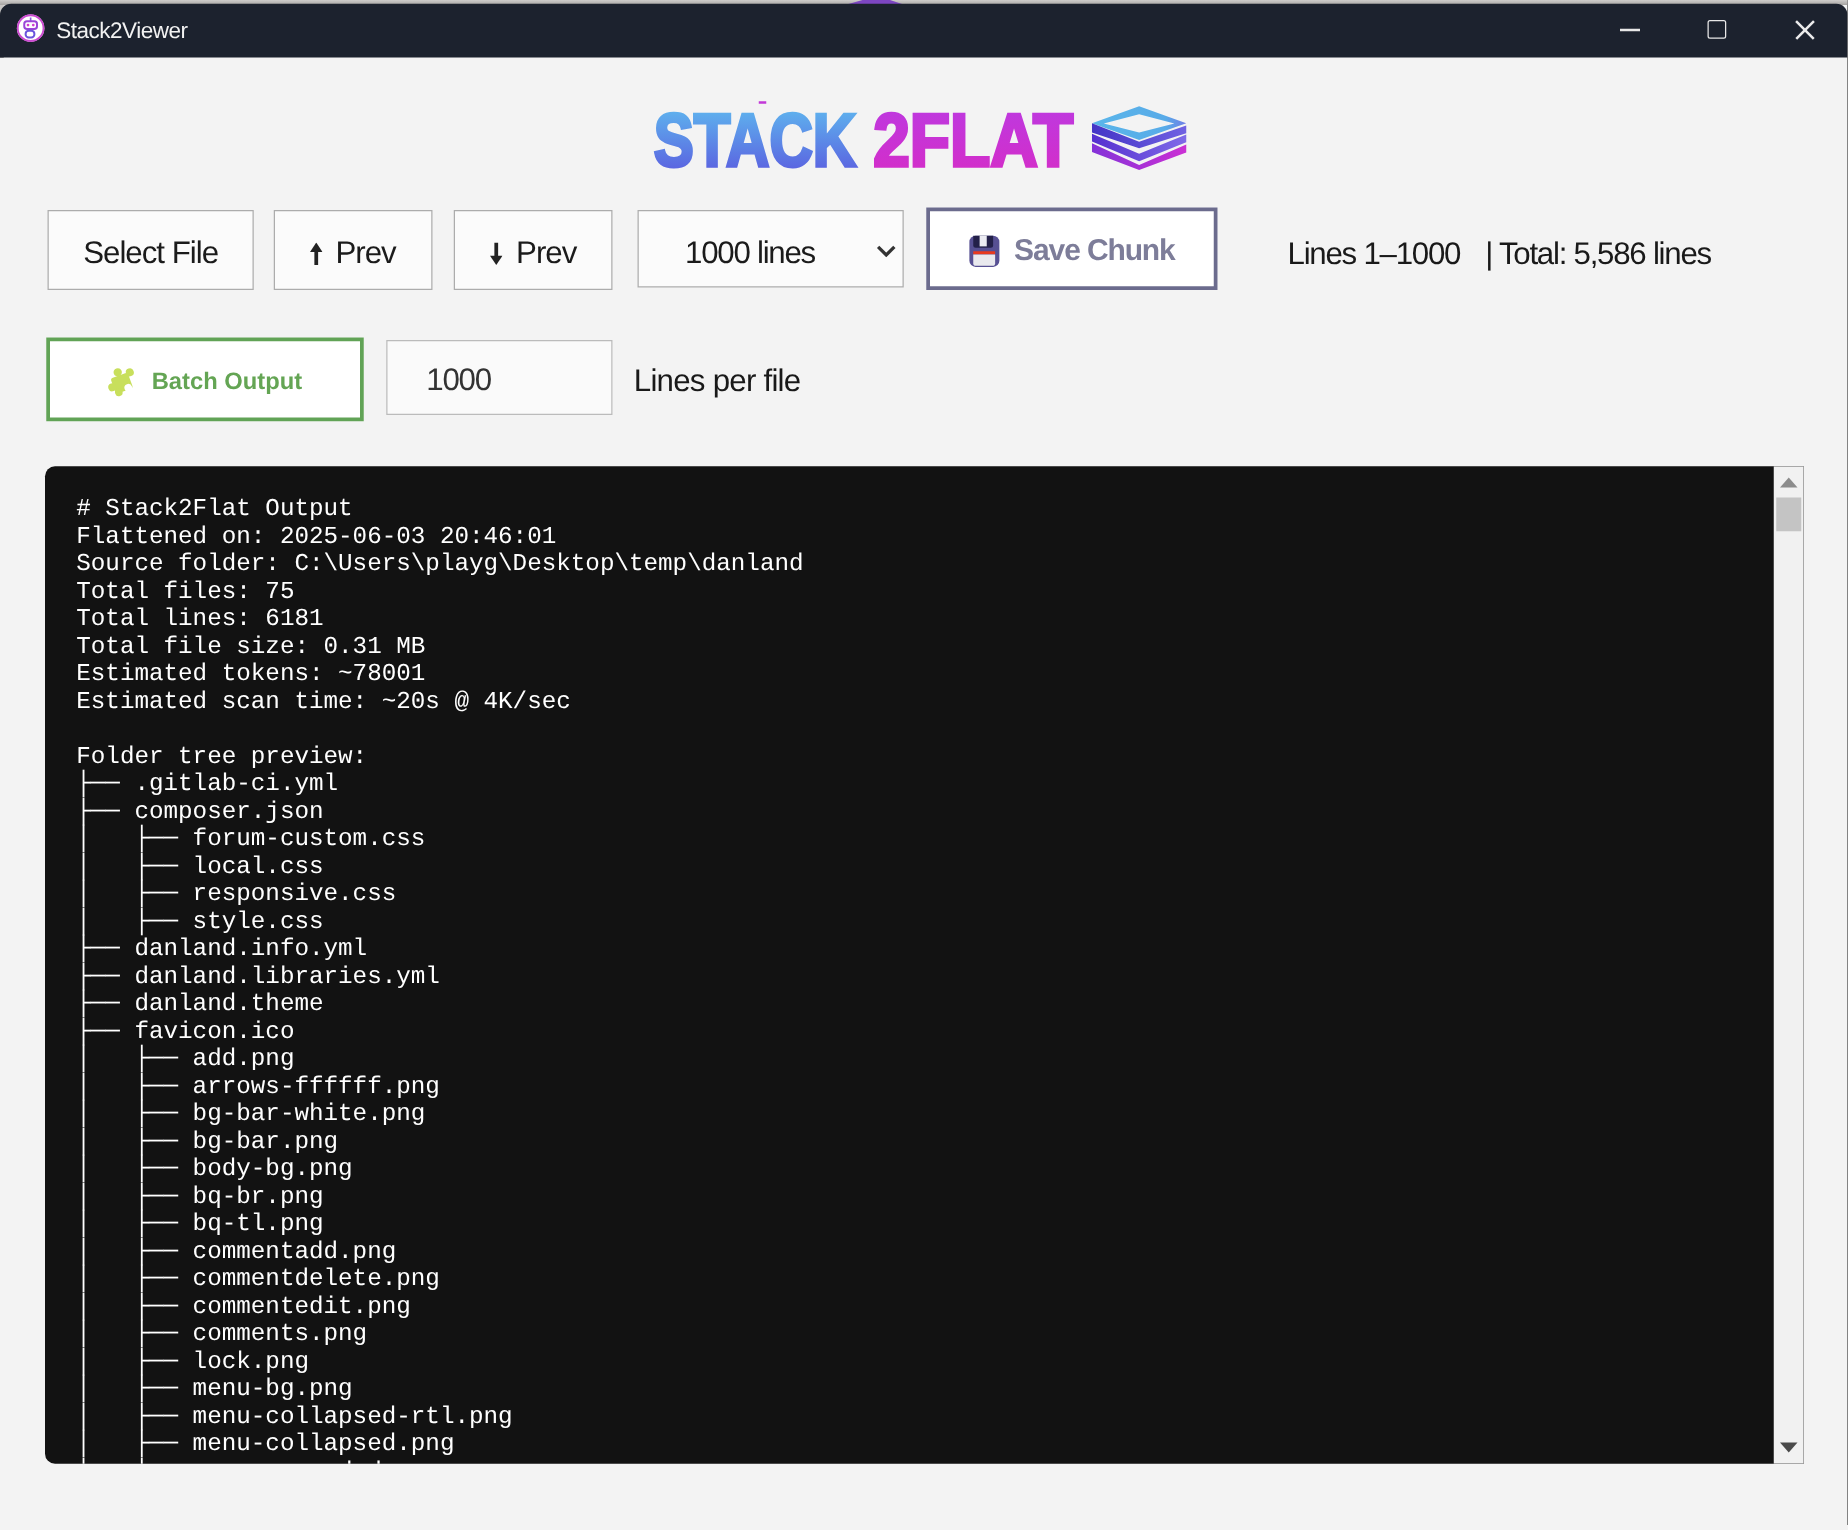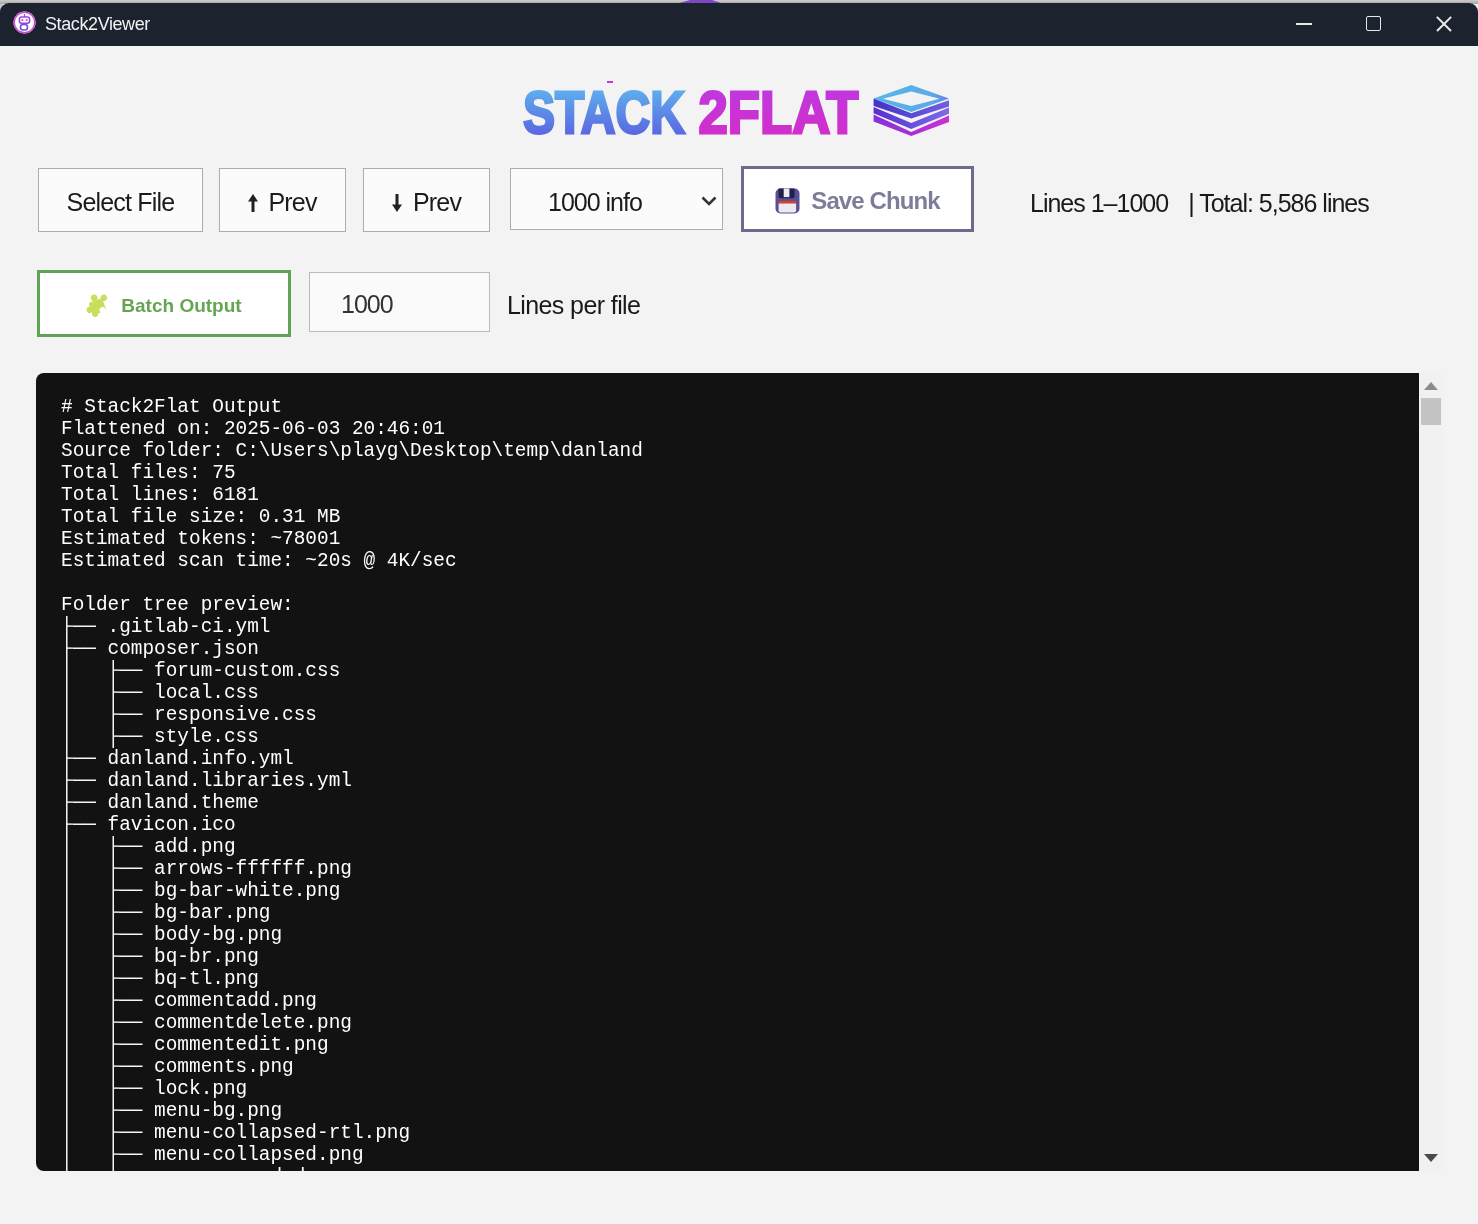--- a/index.html
+++ b/index.html
@@ -114,21 +114,21 @@
     <span>Prev</span>
   </div>
 <div id="b-next" class="abs ubtn">
     <svg width="10" height="18" viewBox="0 0 10 18">
       <polygon points="0,10.5 5,18 10,10.5" fill="#222"></polygon>
       <rect x="3.5" y="0" width="3" height="12.5" fill="#222"></rect>
     </svg>
     <span>Prev</span>
   </div>
 <div id="b-dd" class="abs">
-    <div id="dd-text" class="abs">1000 info</div>
+    <div id="dd-text" class="abs">1000 lines</div>
     <svg id="dd-chev" class="abs" width="16" height="10" viewBox="0 0 16 10">
       <polyline points="1.5,1.5 8,8 14.5,1.5" fill="none" stroke="#333" stroke-width="2.6"></polyline>
     </svg>
   </div>
 <div id="b-save" class="abs">
     <svg width="25" height="26" viewBox="0 0 25 26">
       <rect x="0.5" y="0.5" width="24" height="25" rx="5" fill="#575093"></rect>
       <path d="M 3.6 0.5 H 19.5 V 8.2 Q 19.5 10.2 17.5 10.2 H 5.6 Q 3.6 10.2 3.6 8.2 Z" fill="#232049"></path>
       <rect x="8.7" y="0.5" width="5.7" height="8.6" fill="#ebebf2"></rect>
       <rect x="3.6" y="13" width="17.5" height="2.5" fill="#e8391f"></rect>

